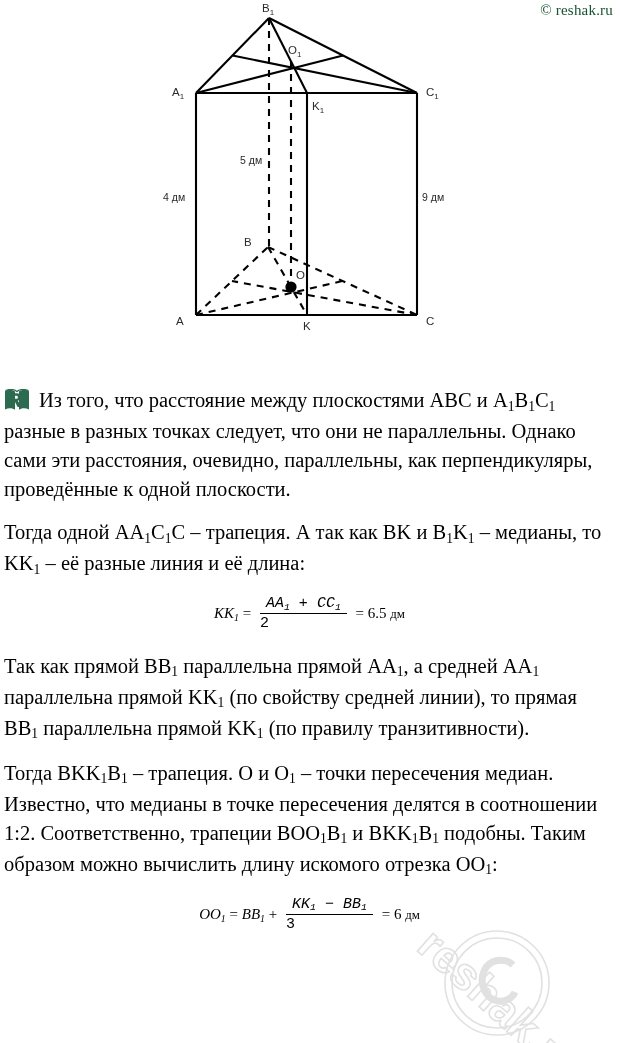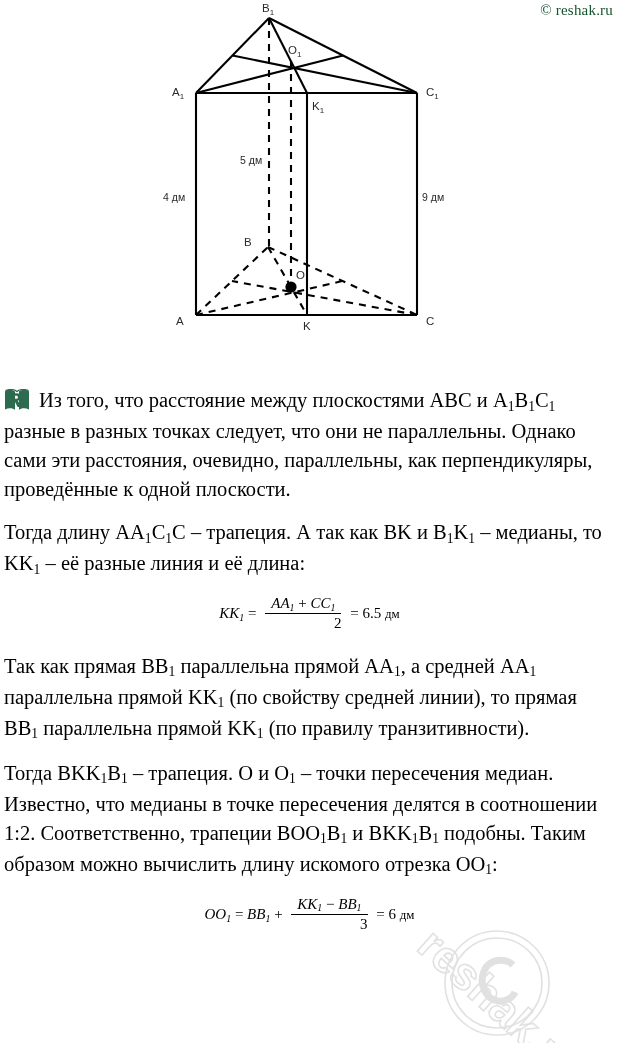--- a/index.html
+++ b/index.html
@@ -80,24 +80,25 @@
     font-size: 15px;
     color: #000;
     white-space: nowrap;
   }
   .formula .rom {
     font-style: normal;
   }
   .frac {
     display: inline-block;
     vertical-align: middle;
-    text-align: right;
+    text-align: left;
     margin: 0 5px;
     position: relative;
     top: -1px;
+    font-family: Liberation Mono, monospace;
   }
   .frac .num {
     display: block;
     padding: 0 6px 1px 6px;
     border-bottom: 1.6px solid #000;
     line-height: 1.15;
   }
   .frac .den {
     display: block;
     padding-top: 1px;
@@ -191,25 +192,25 @@
         <path d="M25 2.2 C21 0.2 17 0.8 15 2.4 L15 20.8 C17 19.2 21 18.6 25 20.4 Z" fill="#2c6b4f"></path>
         <path d="M1.5 1.6 C6 -0.4 11 0.6 13 2.4 C15 0.6 20 -0.4 24.5 1.6" fill="none" stroke="#2c6b4f" stroke-width="1.3"></path>
         <path d="M7.5 4.2 L12.6 4.2 C15.4 4.2 16.9 5.7 16.9 8.0 C16.9 10.0 15.7 11.3 13.8 11.7
                  L17.6 18.0 L13.6 18.0 L10.5 12.1 L10.5 18.0 L7.5 18.0 Z
                  M10.5 6.7 L10.5 9.8 L12.2 9.8 C13.3 9.8 13.9 9.3 13.9 8.25
                  C13.9 7.2 13.3 6.7 12.2 6.7 Z" fill="#2c6b4f"></path>
       </svg>
     </span><span><span>Из того, что расстояние между плоскостями ABC и</span> <span>A</span><sub>1</sub><span>B</span><sub>1</sub><span>C</span><sub>1</sub><span> разные в разных точках следует, что они не параллельны. Однако сами эти расстояния, очевидно, параллельны, как перпендикуляры, проведённые к одной плоскости.</span></span>
   </p>
 
-  <p class="para"><span>Тогда длину AA</span><sub>1</sub><span>C</span><sub>1</sub><span>C – трапеция. А так как BK и B</span><sub>1</sub><span>K</span><sub>1</sub><span> – медианы, то KK</span><sub>1</sub><span> – её разные линия и её длина:</span></p>
+  <p class="para"><span>Тогда одной AA</span><sub>1</sub><span>C</span><sub>1</sub><span>C – трапеция. А так как BK и B</span><sub>1</sub><span>K</span><sub>1</sub><span> – медианы, то KK</span><sub>1</sub><span> – её разные линия и её длина:</span></p>
 
   <div class="formula"><span>KK</span><span class="fm-sub">1</span> <span class="rom">=</span> <span class="frac"><span class="num"><span>AA</span><span class="fm-sub">1</span> <span class="rom">+</span> <span>CC</span><span class="fm-sub">1</span></span><span class="den rom">2</span></span> <span class="rom">=</span> <span class="rom">6.5</span> <span class="rom" style="font-size:0.86em">дм</span></div>
 
-  <p class="para"><span>Так как прямая BB</span><sub>1</sub><span> параллельна прямой AA</span><sub>1</sub><span>, а средней AA</span><sub>1</sub><span> параллельна прямой KK</span><sub>1</sub><span> (по свойству средней линии), то прямая BB</span><sub>1</sub><span> параллельна прямой KK</span><sub>1</sub><span> (по правилу транзитивности).</span></p>
+  <p class="para"><span>Так как прямой BB</span><sub>1</sub><span> параллельна прямой AA</span><sub>1</sub><span>, а средней AA</span><sub>1</sub><span> параллельна прямой KK</span><sub>1</sub><span> (по свойству средней линии), то прямая BB</span><sub>1</sub><span> параллельна прямой KK</span><sub>1</sub><span> (по правилу транзитивности).</span></p>
 
   <p class="para"><span>Тогда BKK</span><sub>1</sub><span>B</span><sub>1</sub><span> – трапеция. O и O</span><sub>1</sub><span> – точки пересечения медиан. Известно, что медианы в точке пересечения делятся в соотношении 1:2. Соответственно, трапеции BOO</span><sub>1</sub><span>B</span><sub>1</sub><span> и BKK</span><sub>1</sub><span>B</span><sub>1</sub><span> подобны. Таким образом можно вычислить длину искомого отрезка OO</span><sub>1</sub><span>:</span></p>
 
   <div class="formula"><span>OO</span><span class="fm-sub">1</span> <span class="rom">=</span> <span>BB</span><span class="fm-sub">1</span> <span class="rom">+</span> <span class="frac"><span class="num"><span>KK</span><span class="fm-sub">1</span> <span class="rom">−</span> <span>BB</span><span class="fm-sub">1</span></span><span class="den rom">3</span></span> <span class="rom">=</span> <span class="rom">6</span> <span class="rom" style="font-size:0.86em">дм</span></div>
 
 </div>
 
 <svg class="wm-big" viewBox="0 0 230 190" xmlns="http://www.w3.org/2000/svg">
   <g fill="none" stroke="#c9c9c9" stroke-width="1.6">
     <circle cx="92" cy="120" r="52"></circle>

